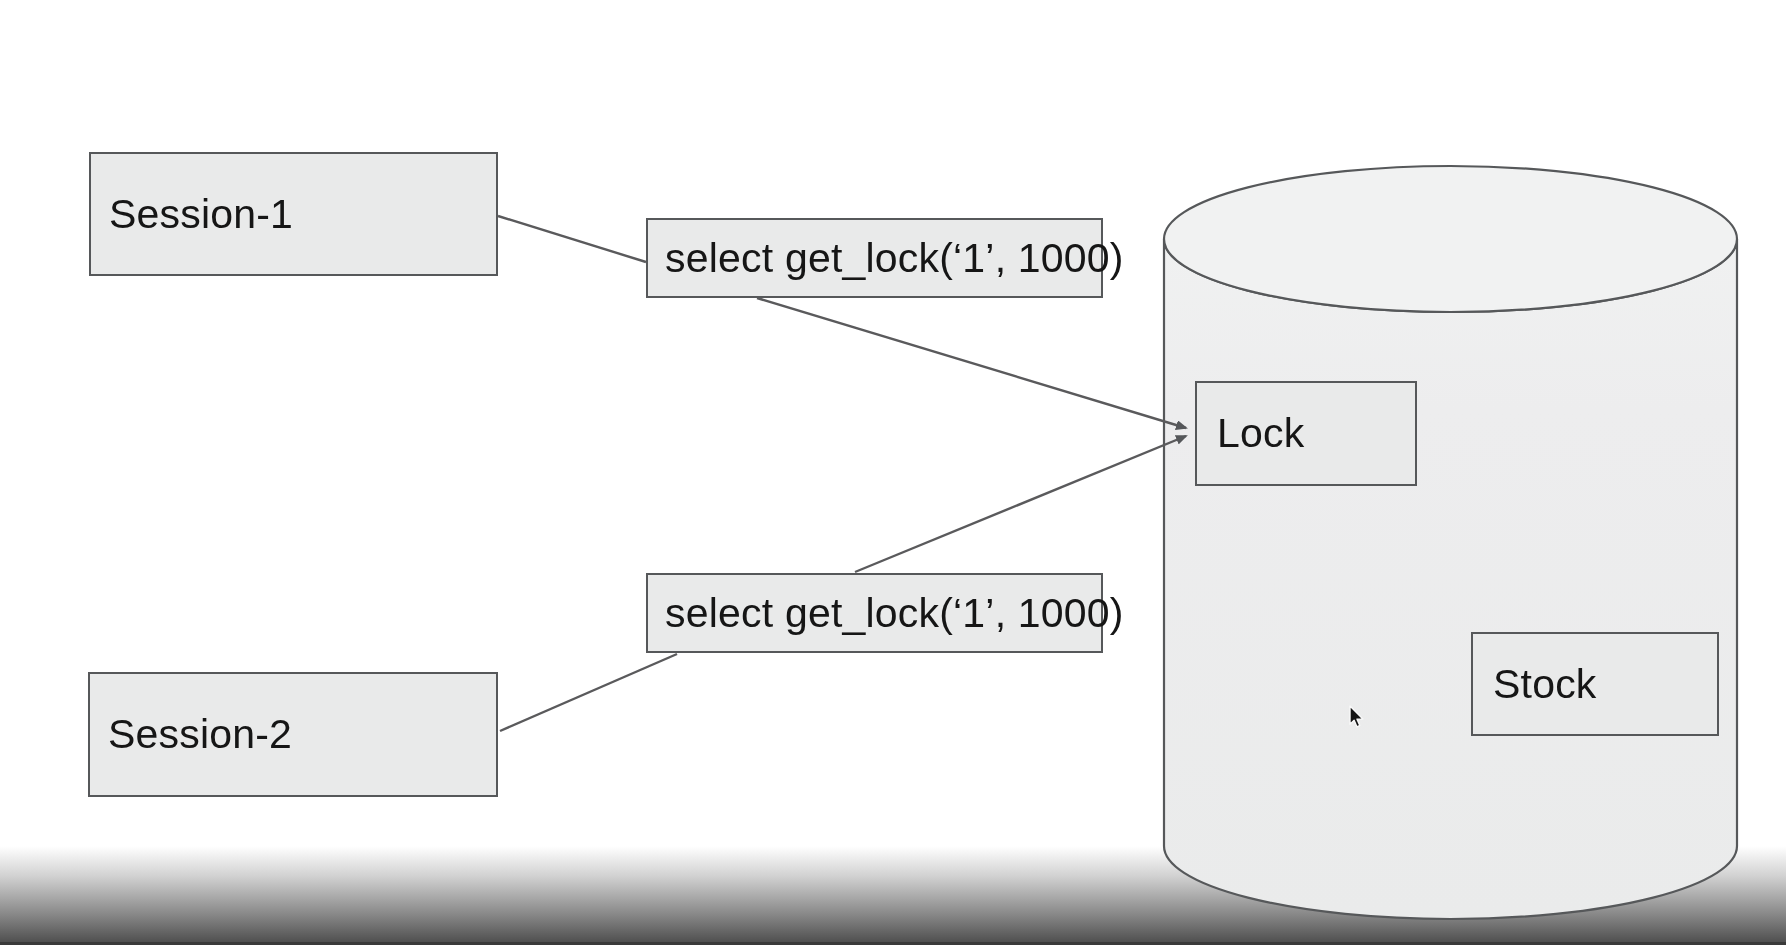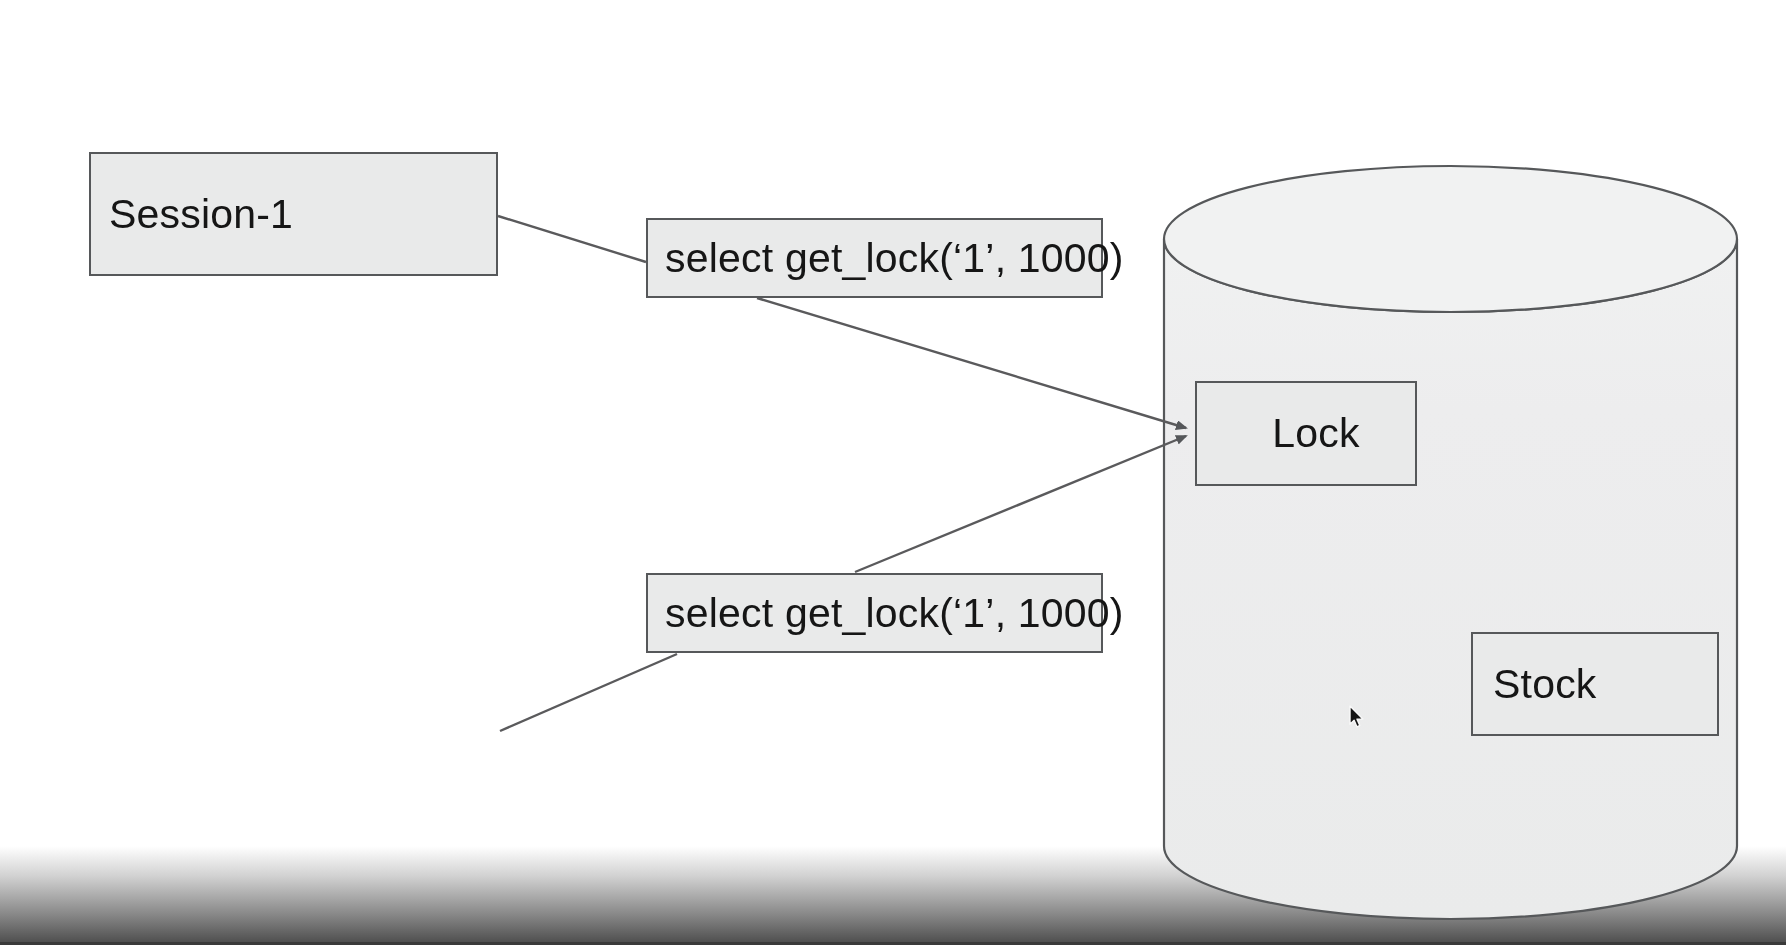--- a/index.html
+++ b/index.html
@@ -29,21 +29,21 @@
     color: #161616;
     font-size: 41px;
     line-height: 1;
     letter-spacing: 0.2px;
     white-space: nowrap;
   }
   .node-session1 { left: 89px;  top: 152px; width: 409px; height: 124px; padding-left: 18px; }
   .node-session2 { left: 88px;  top: 672px; width: 410px; height: 125px; padding-left: 18px; }
   .node-query1   { left: 646px; top: 218px; width: 457px; height: 80px;  padding-left: 17px; }
   .node-query2   { left: 646px; top: 573px; width: 457px; height: 80px;  padding-left: 17px; }
-  .node-lock     { left: 1195px; top: 381px; width: 222px; height: 105px; padding-left: 20px; background: #e9eaea; justify-content: center; }
+  .node-lock     { left: 1195px; top: 381px; width: 222px; height: 105px; padding-left: 20px; background: #e9eaea; }
   .node-stock    { left: 1471px; top: 632px; width: 248px; height: 104px; padding-left: 20px; background: #e9eaea; }
 </style>
 </head>
 <body>
 
 <div id="canvas">
 
   <svg id="bg-svg" viewBox="0 0 1786 945" xmlns="http://www.w3.org/2000/svg">
     <defs>
       <linearGradient id="footerGrad" x1="0" y1="0" x2="0" y2="1">
@@ -85,20 +85,23 @@
   </div>
 
   <div class="node node-query1">
     <span>select get_lock(‘1’, 1000)</span>
   </div>
 
   <div class="node node-query2">
     <span>select get_lock(‘1’, 1000)</span>
   </div>
 
+  <div class="node node-session2">
+    <span>Session-2</span>
+  </div>
 
   <div class="node node-lock">
     <span>Lock</span>
   </div>
 
   <div class="node node-stock">
     <span>Stock</span>
   </div>
 
 </div>

